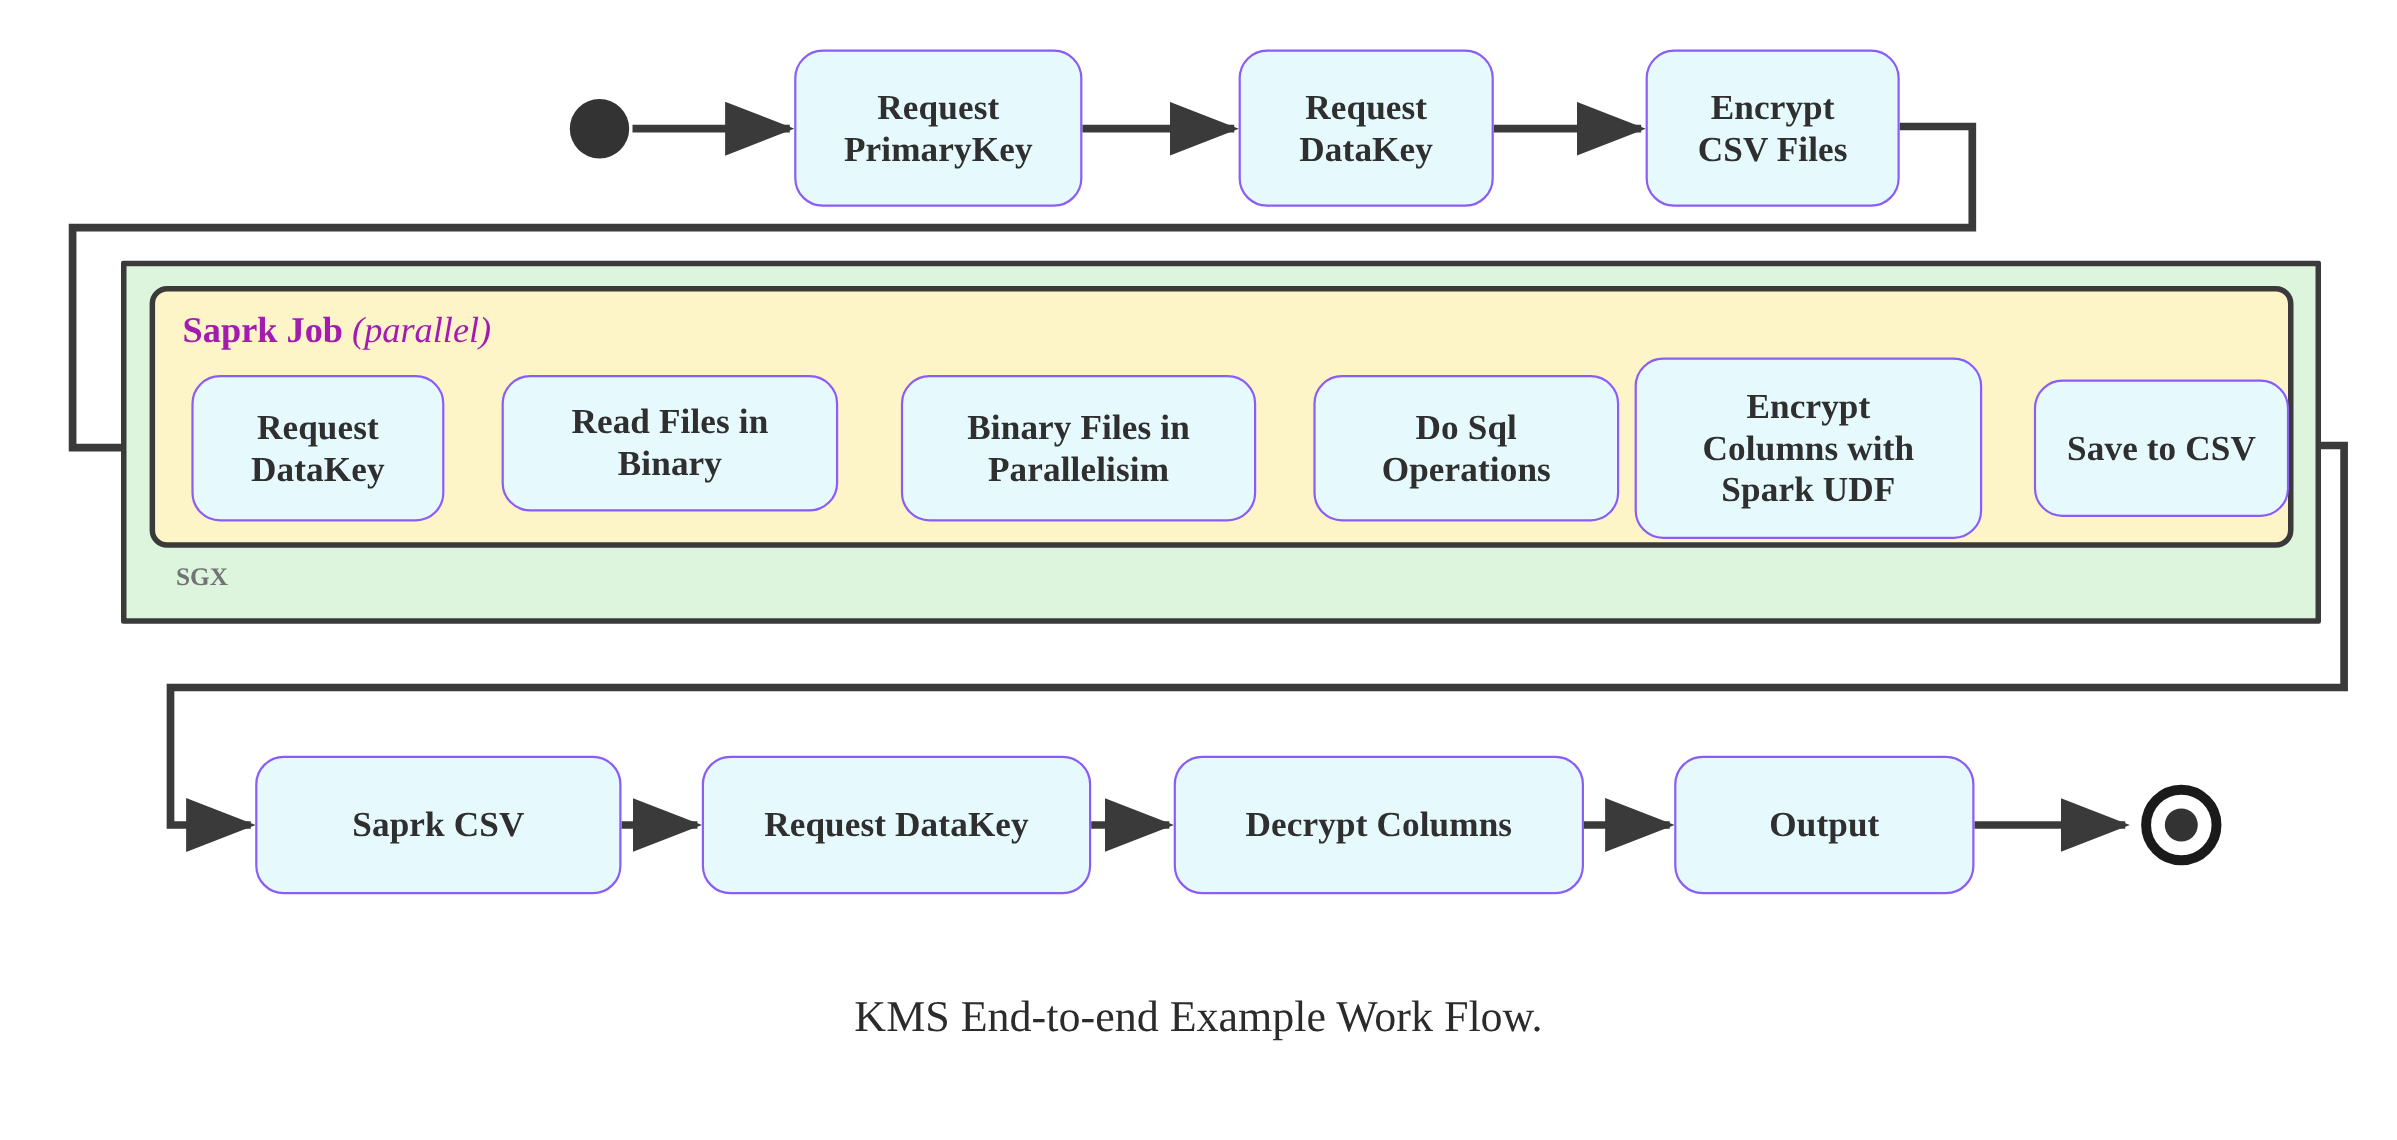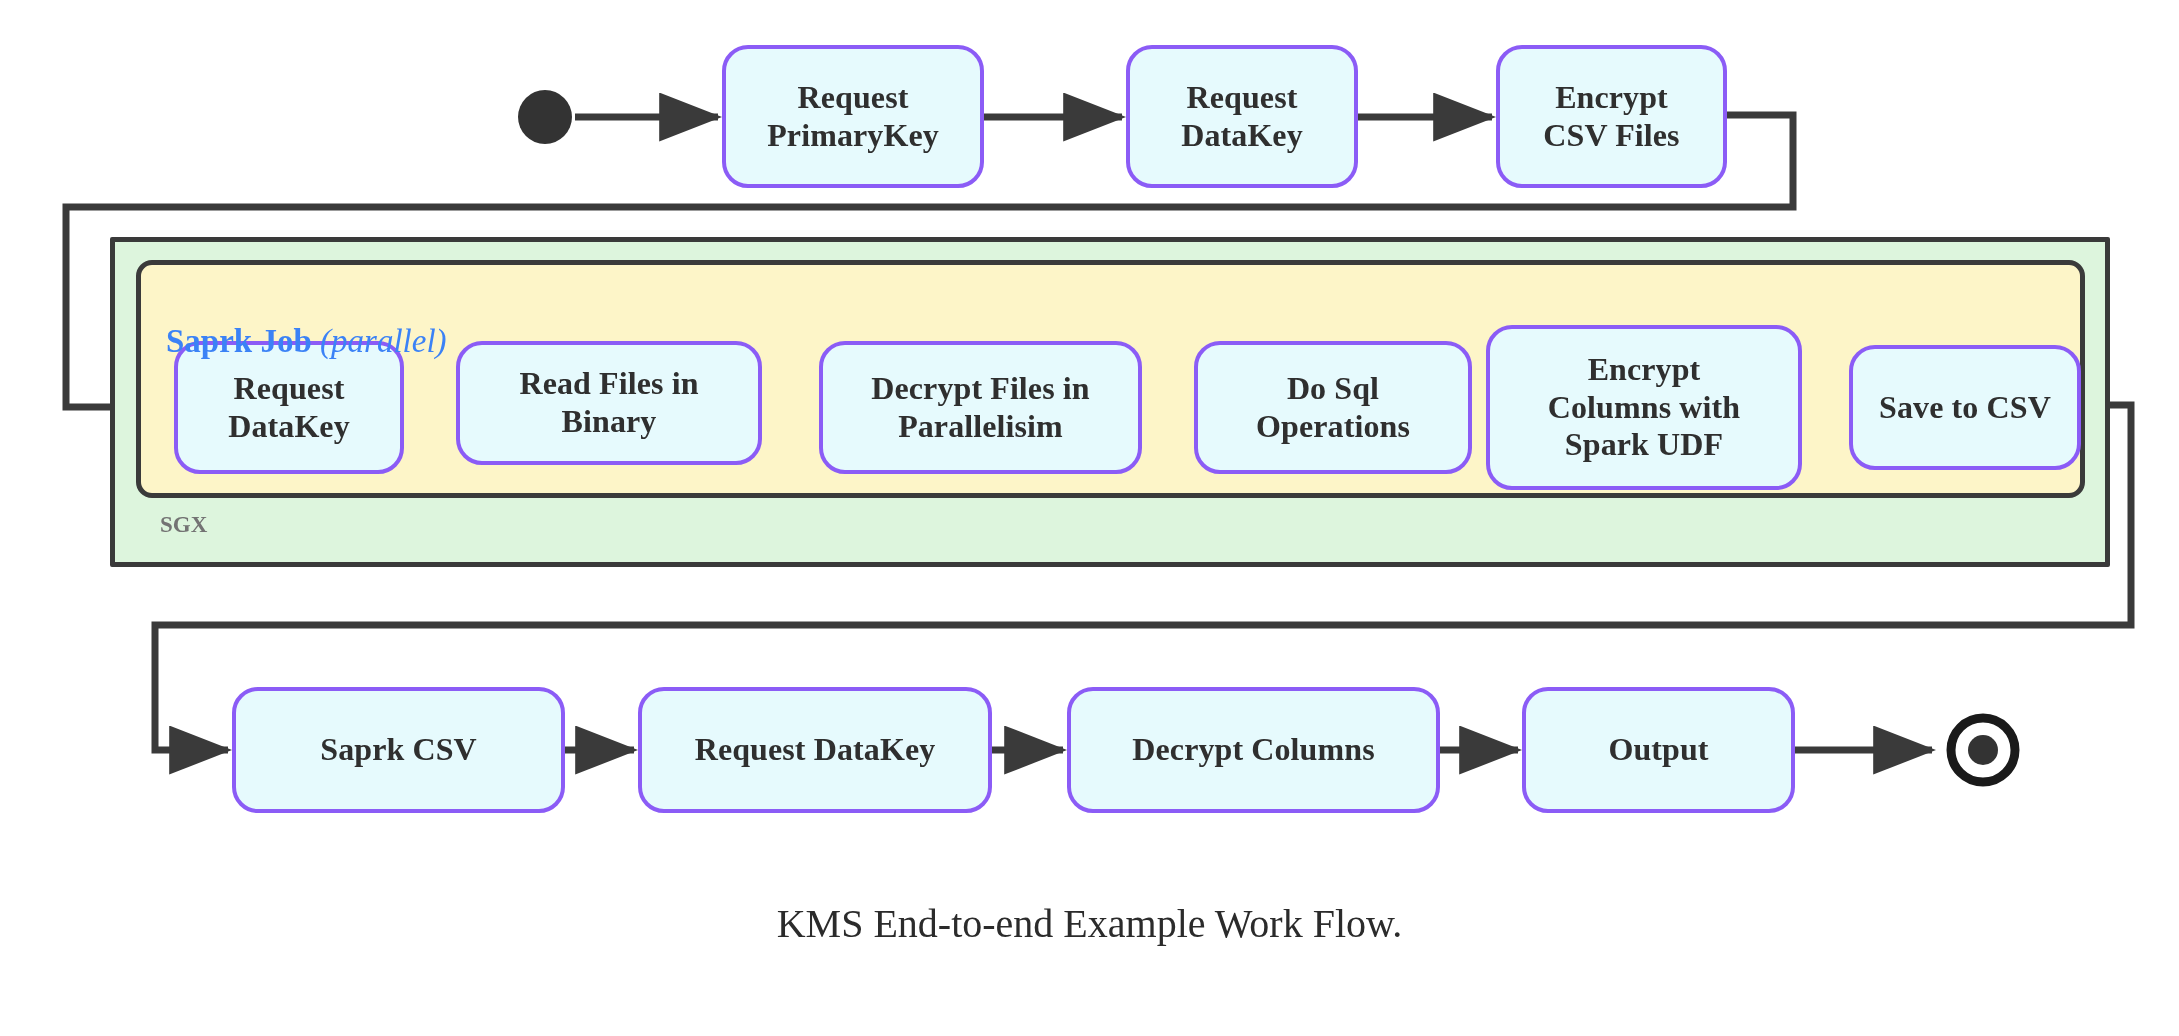--- a/index.html
+++ b/index.html
@@ -21,21 +21,21 @@
     position: absolute;
     left: 0; top: 0;
     width: 2179px;
     height: 1036px;
     pointer-events: none;
   }
   .node {
     position: absolute;
     box-sizing: border-box;
     background: #e6fafd;
-    border: 4px solid #8b5cf6;
+    border: 2px solid #8b5cf6;
     border-radius: 26px;
     display: flex;
     align-items: center;
     justify-content: center;
     text-align: center;
     color: #2f2f2f;
     font-weight: bold;
     font-size: 32px;
     line-height: 1.18;
     letter-spacing: 0.1px;
@@ -55,26 +55,25 @@
   .container-yellow {
     position: absolute;
     box-sizing: border-box;
     background: #fdf5c8;
     border: 5px solid #3a3a3a;
     border-radius: 16px;
     z-index: 2;
   }
   .container-title {
     position: absolute;
-    color: #3b82f6;
+    color: #a21caf;
     font-weight: bold;
     font-size: 33px;
     white-space: nowrap;
     z-index: 4;
-    margin-top: 40px;
   }
   .container-title .italic-part {
     font-style: italic;
     font-weight: normal;
   }
   .sgx-title {
     position: absolute;
     color: #737373;
     font-weight: bold;
     font-size: 23px;
@@ -166,21 +165,21 @@
     <span class="node-label">Request
 DataKey</span>
   </div>
 
   <div class="node" style="left:456px; top:341px; width:306px; height:124px;">
     <span class="node-label">Read Files in
 Binary</span>
   </div>
 
   <div class="node" style="left:819px; top:341px; width:323px; height:133px;">
-    <span class="node-label">Decrypt Files in
+    <span class="node-label">Binary Files in
 Parallelisim</span>
   </div>
 
   <div class="node" style="left:1194px; top:341px; width:278px; height:133px;">
     <span class="node-label">Do Sql
 Operations</span>
   </div>
 
   <div class="node" style="left:1486px; top:325px; width:316px; height:165px;">
     <span class="node-label">Encrypt

